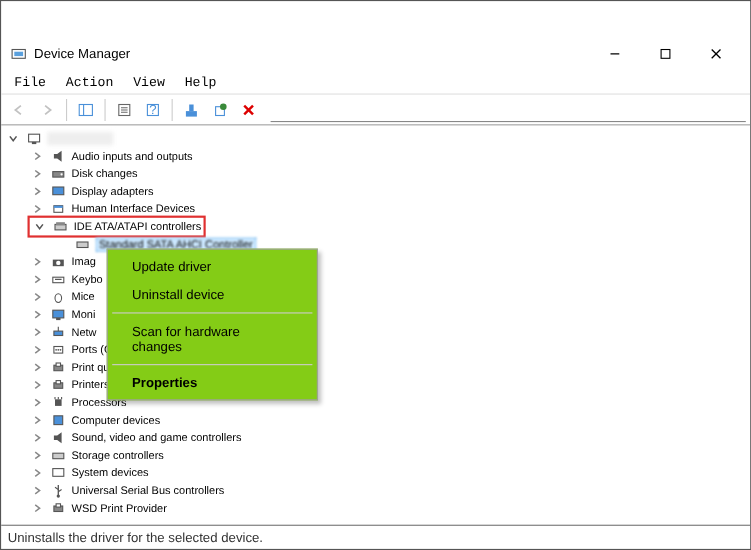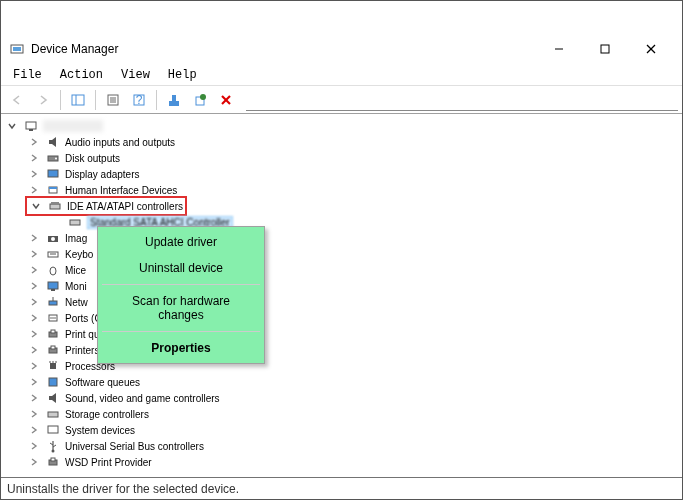--- a/index.html
+++ b/index.html
@@ -17,21 +17,21 @@
 .tree-area { flex: 1; overflow: auto; padding: 4px 2px; position: relative; }
 .tree-row { display: flex; align-items: center; height: 16px; cursor: pointer; white-space: nowrap; }
 .expander { width: 14px; height: 14px; display: flex; align-items: center; justify-content: center; cursor: pointer; flex-shrink: 0; }
 .node-icon { width: 16px; height: 16px; margin: 0 4px; display: flex; align-items: center; justify-content: center; flex-shrink: 0; }
 .node-label { font-size: 10px; }
 .indent-0 { padding-left: 2px; }
 .indent-1 { padding-left: 24px; }
 .indent-2 { padding-left: 46px; }
 .highlighted-box { border: 2px solid #e03030; padding: 0 2px; display: inline-flex; align-items: center; }
 .selected-label { background: #cce8ff; border: 1px dotted #66afe9; padding: 0 2px; }
-.context-menu { position: absolute; background: #86efac; border: 1px solid #a0a0a0; box-shadow: 3px 3px 4px rgba(0,0,0,.25); padding: 2px; width: 168px; z-index: 100; text-align: center; }
+.context-menu { position: absolute; background: #84cc16; border: 1px solid #a0a0a0; box-shadow: 3px 3px 4px rgba(0,0,0,.25); padding: 2px; width: 192px; z-index: 100; }
 .ctx-item { padding: 6px 20px; cursor: pointer; font-size: 12px; }
 .ctx-item.bold { font-weight: bold; }
 .ctx-sep { height: 1px; background: #ccc; margin: 3px 2px; }
 .statusbar { height: 22px; border-top: 1px solid #737373; display: flex; align-items: center; padding: 0 6px; font-size: 12px; color: #333; }
 .blurred { filter: blur(2px); color: #ccc; background:#eee; width:60px; height:12px; display:inline-block; }
 svg { display: block; }
 .toolbar-right-line{ flex:1; height:1px; border-top:1px solid #888; margin-left:6px; align-self:flex-end; margin-bottom:2px;}
 </style>
 </head>
 <body>
@@ -161,21 +161,21 @@
         <svg width="10" height="10">
           <path d="M3 2 L7 5 L3 8" fill="none" stroke="#888" stroke-width="1.4"></path>
         </svg>
       </span>
     <span class="node-icon">
         <svg width="14" height="14">
           <rect x="2" y="5" width="10" height="5" fill="#888" stroke="#555"></rect>
           <circle cx="10" cy="7.5" r="1" fill="#fff"></circle>
         </svg>
       </span>
-    <span class="node-label">Disk outputs</span>
+    <span class="node-label">Disk changes</span>
   </div>
 
   <div class="tree-row indent-1">
     <span class="expander">
         <svg width="10" height="10">
           <path d="M3 2 L7 5 L3 8" fill="none" stroke="#888" stroke-width="1.4"></path>
         </svg>
       </span>
     <span class="node-icon">
         <svg width="14" height="14">
@@ -369,21 +369,21 @@
     <span class="expander">
         <svg width="10" height="10">
           <path d="M3 2 L7 5 L3 8" fill="none" stroke="#888" stroke-width="1.4"></path>
         </svg>
       </span>
     <span class="node-icon">
         <svg width="14" height="14">
           <rect x="3" y="3" width="8" height="8" fill="#4a90d9" stroke="#555"></rect>
         </svg>
       </span>
-    <span class="node-label">Software queues</span>
+    <span class="node-label">Computer devices</span>
   </div>
 
   <div class="tree-row indent-1">
     <span class="expander">
         <svg width="10" height="10">
           <path d="M3 2 L7 5 L3 8" fill="none" stroke="#888" stroke-width="1.4"></path>
         </svg>
       </span>
     <span class="node-icon">
         <svg width="14" height="14">

